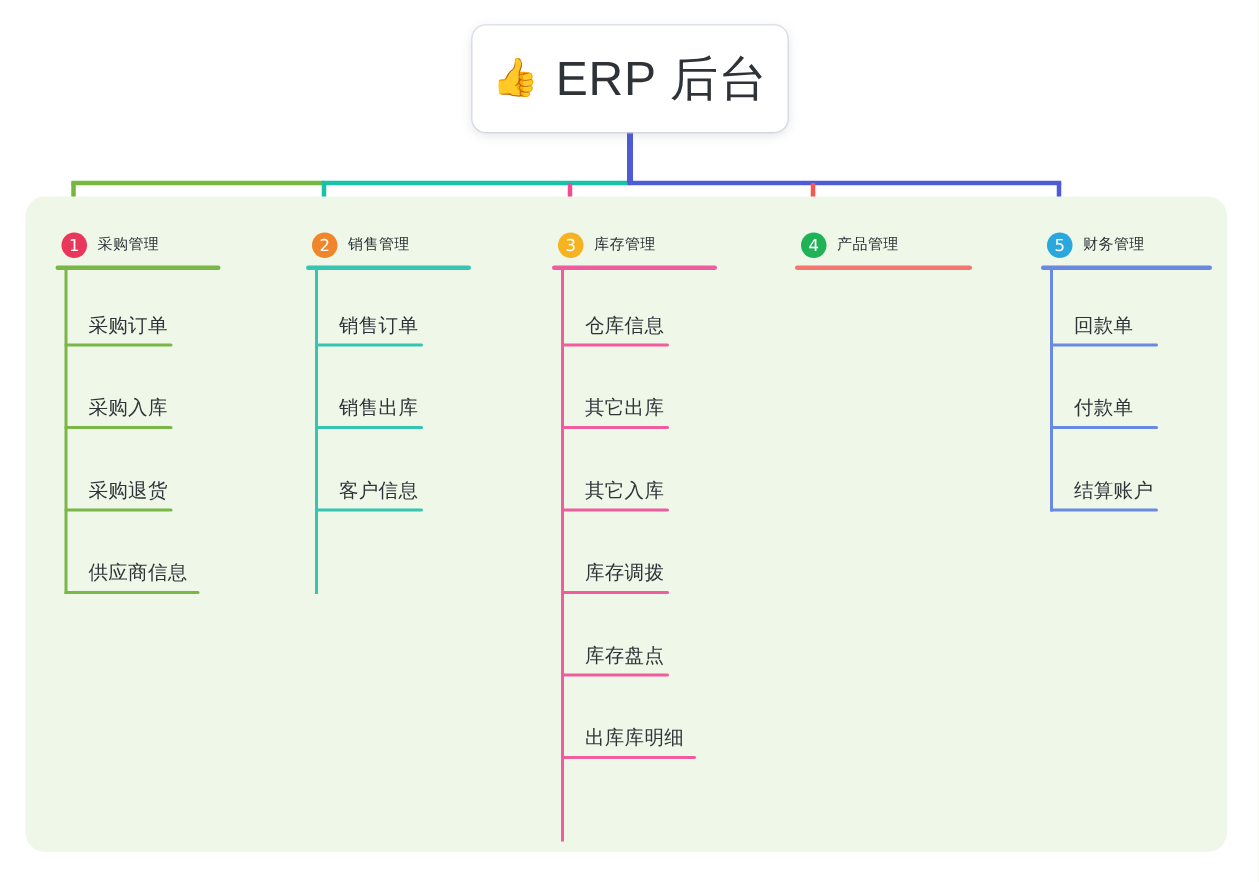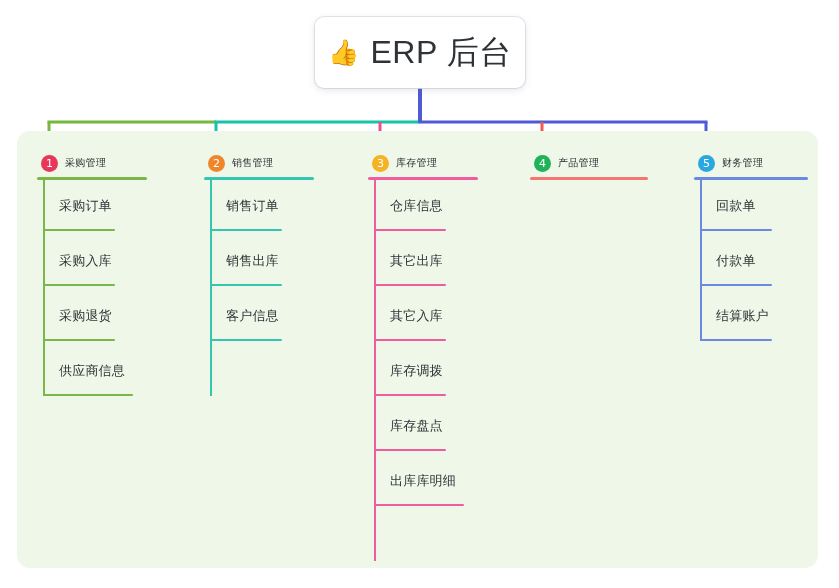--- a/index.html
+++ b/index.html
@@ -44,21 +44,21 @@
     font-family:"DejaVu Sans",sans-serif;flex:0 0 auto;
     display:inline-block;
   }
   .branch-title{font-size:10px;color:#2d3136;white-space:nowrap;letter-spacing:.3px;}
   .head-rule{position:absolute;left:0;bottom:0;height:3px;border-radius:2px;}
 
   .leaves{position:relative;margin-top:0;}
   .spine{position:absolute;left:6px;top:0;width:2px;}
   .leaf{position:relative;height:55px;}
   .leaf-label{
-    position:absolute;left:22px;bottom:20px;
+    position:absolute;left:22px;bottom:9px;
     font-size:13px;color:#2f3338;white-space:nowrap;letter-spacing:.2px;
   }
   .leaf-rule{position:absolute;left:6px;bottom:4px;height:2px;border-radius:1px;}
 </style>
 </head>
 <body>
 
 <div id="stage">
 
   <svg id="wires" viewBox="0 0 839 588" xmlns="http://www.w3.org/2000/svg">

